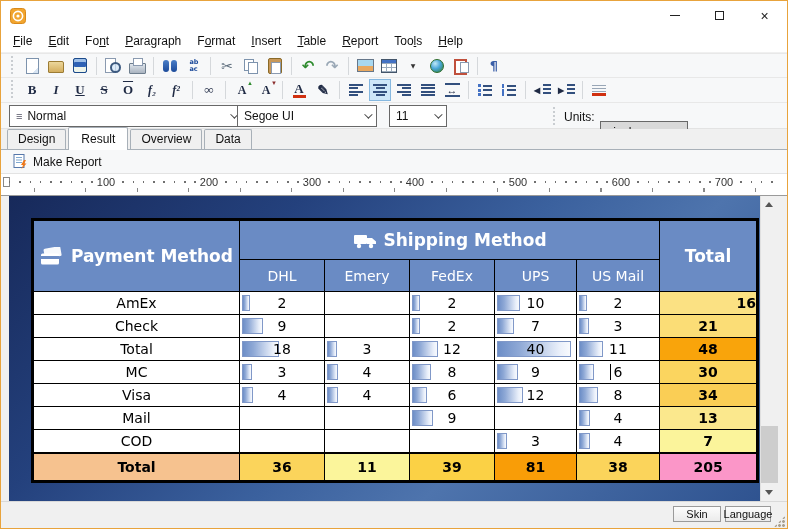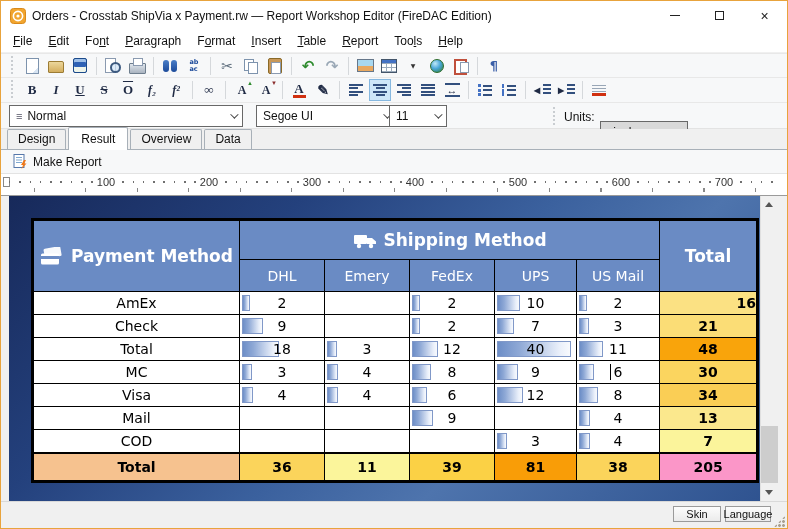--- a/index.html
+++ b/index.html
@@ -110,21 +110,21 @@
       linear-gradient(#33507e,#33507e) 0 8px/8px 2px no-repeat; }
   [data-icon="bottom-border"]::before { background:
       linear-gradient(#98a6b6,#98a6b6) 0 1px/14px 1px no-repeat, linear-gradient(#98a6b6,#98a6b6) 0 4px/14px 1px no-repeat,
       linear-gradient(#98a6b6,#98a6b6) 0 7px/14px 1px no-repeat, linear-gradient(#d03010,#d03010) 0 100%/14px 3px no-repeat; }
 
   
   .combo { display:flex; align-items:center; height:22px; background:#fff; border:1px solid #686868; font-size:12px; color:#111; padding:0 6px; position:absolute; top:2px; }
   .combo .chev { margin-left:auto; width:6px; height:6px; border-right:1.5px solid #444; border-bottom:1.5px solid #444; transform:rotate(45deg) translateY(-2px); }
   .combo .cicon { font-size:11px; color:#556; margin-right:5px; }
   #combo-style { left:8px; width:234px; }
-  #combo-font { left:255px; width:140px; }
+  #combo-font { left:236px; width:140px; }
   #combo-size { left:388px; width:58px; }
   .unitswrap { position:absolute; left:552px; top:0; height:27px; display:flex; align-items:center;justify-content:center; }
   .vgrip { width:5px; height:20px; margin-right:6px; background:repeating-linear-gradient(#c9cdd1 0 2px, transparent 2px 4px); background-size:2px 100%; background-repeat:repeat-y; }
   .unitslabel { font-size:12px; color:#111; margin-right:5px; }
   #combo-units { position:static; width:88px; background:#d9d9d9;margin-top:31px; }
 
   
   .tabstrip { position:absolute; left:0; top:128px; width:100%; height:21px; background:#f0f0f0; display:flex; align-items:flex-end; padding-left:6px; border-bottom:1px solid #a8b0b8; }
   .tab { font-size:12px; color:#111; background:#f0f0f0; border:1px solid #a8b0b8; border-bottom:none; padding:2px 10px 3px; margin-right:2px; border-radius:2px 2px 0 0; }
   .tab.active { background:#fff; padding:4px 12px 4px; position:relative; top:1px; }
@@ -182,21 +182,20 @@
 <body>
 
 <div class="window">
 
   <div class="titlebar">
     <svg class="appicon" viewBox="0 0 16 16">
       <rect x="0.5" y="0.5" width="15" height="15" rx="3" fill="#f2a52e" stroke="#d8891a"></rect>
       <circle cx="8" cy="8" r="4.6" fill="none" stroke="#fff" stroke-width="1.6"></circle>
       <circle cx="8" cy="8" r="1.6" fill="#fff"></circle>
     </svg>
-    <span class="titletext">Orders - Crosstab ShipVia x Payment.rw — Report Workshop Editor (FireDAC Edition)</span>
     <div class="wcontrols" style="position:absolute;right:0;top:0;display:flex;">
       <div class="wbtn">
           <div class="minbar"></div>
         </div>
       <div class="wbtn">
           <div class="maxbox"></div>
         </div>
       <div class="wbtn">
           <span class="closex">×</span>
         </div>

